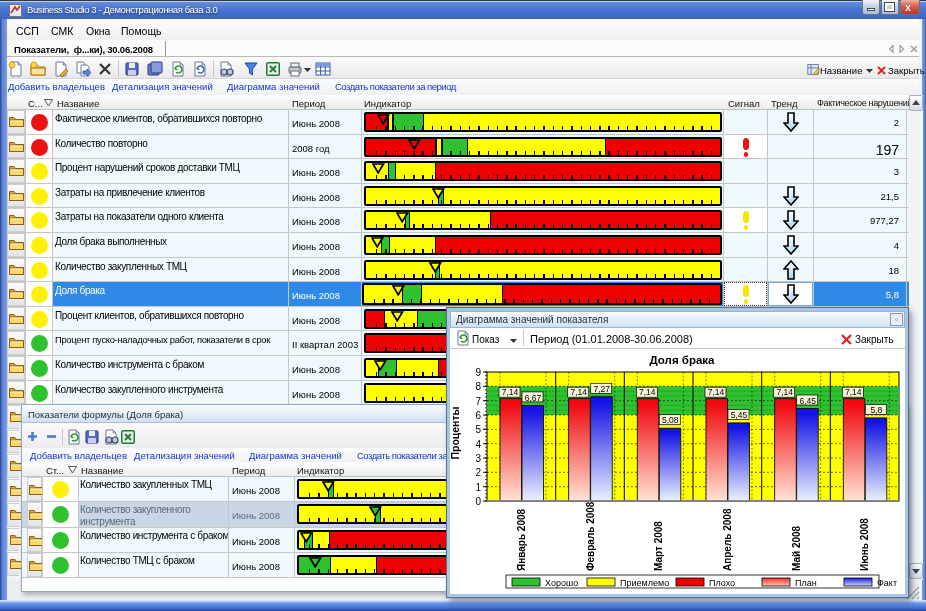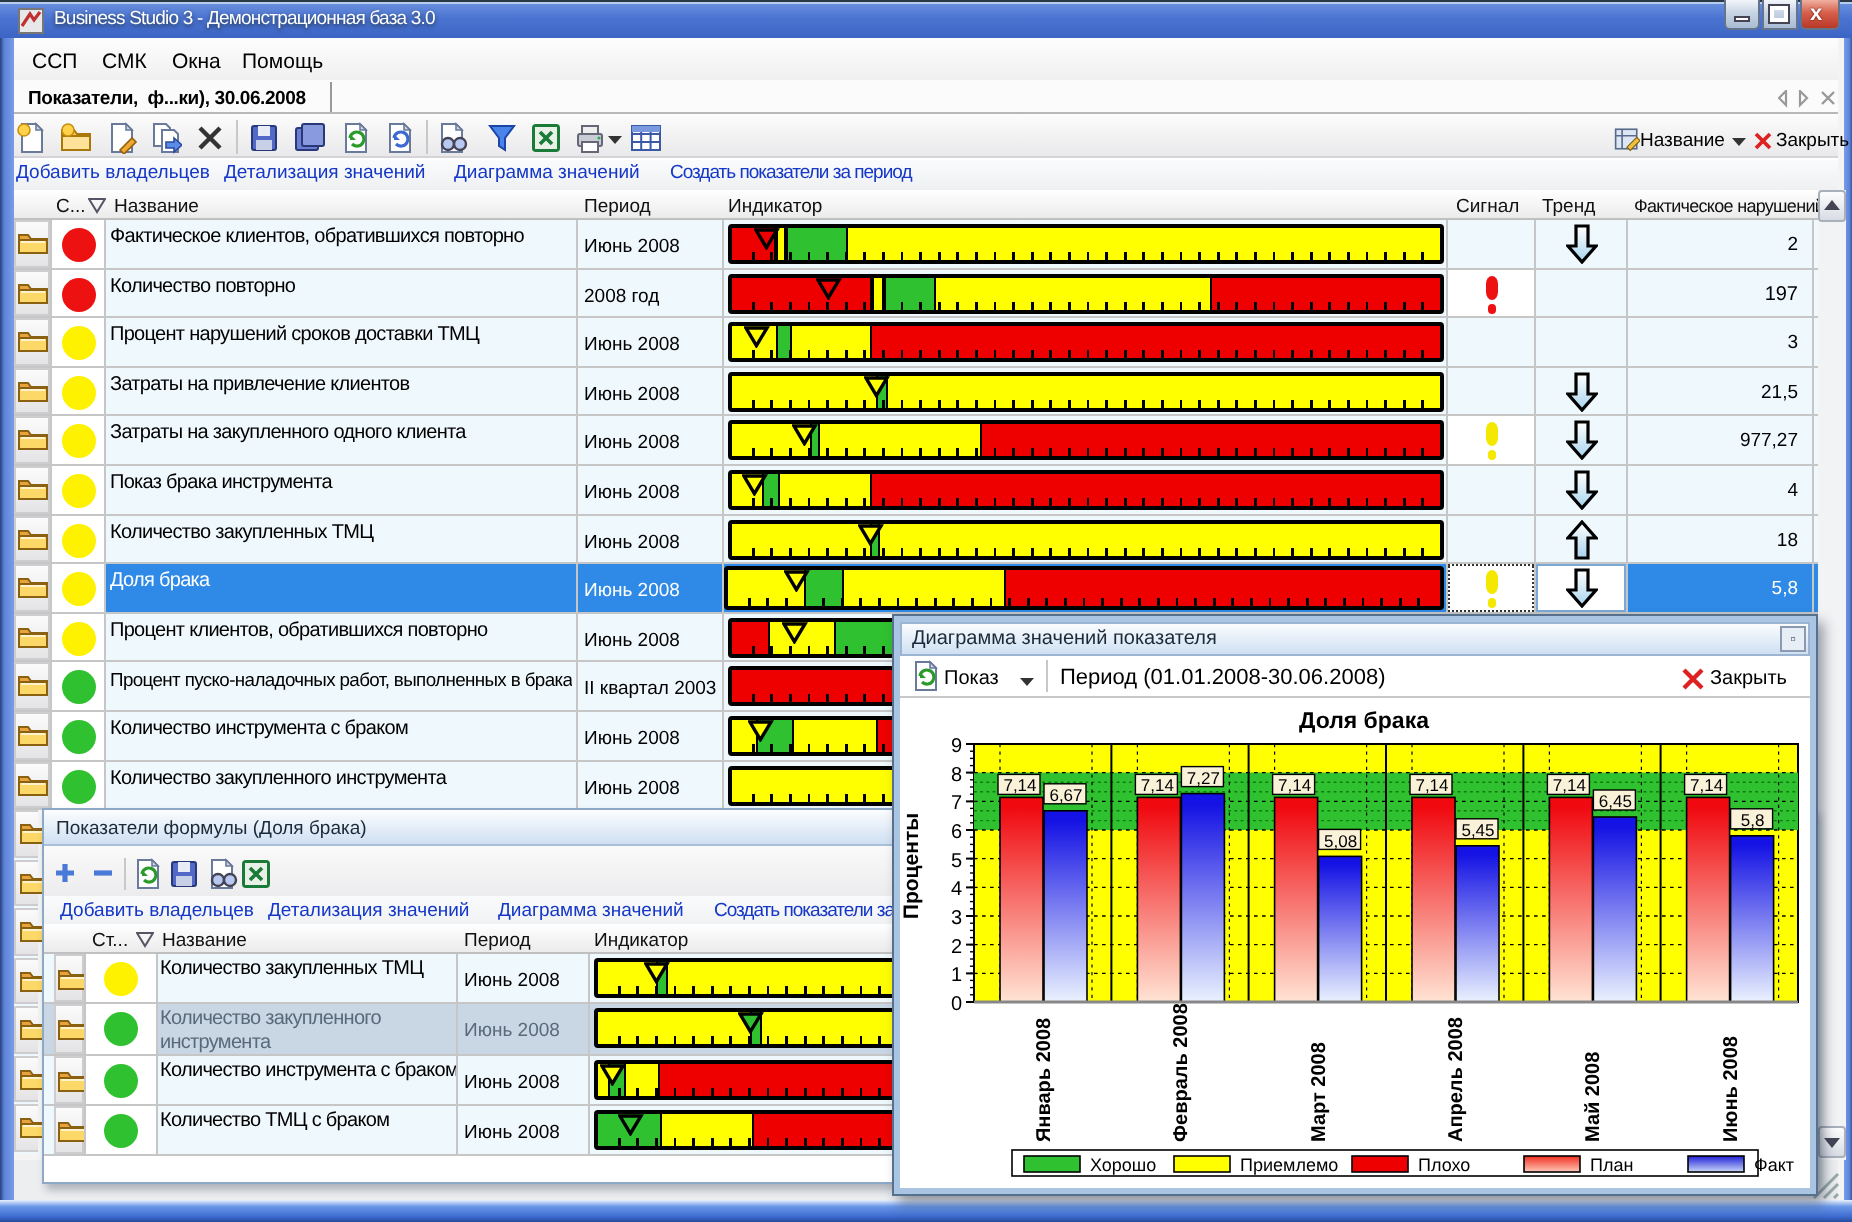--- a/index.html
+++ b/index.html
@@ -215,21 +215,21 @@
     <div style="position:absolute;left:101px;top:0;width:1px;height:16px;background:#000;"></div>
     <div style="position:absolute;left:239px;top:0;width:1px;height:16px;background:#000;"></div>
     <div style="position:absolute;left:2px;top:12px;width:350px;height:4px;background:repeating-linear-gradient(90deg,transparent 0px,transparent 7.9px,#000 7.9px,#000 9.3px);"></div>
     <svg style="position:absolute;left:42px;top:0px;" width="13" height="11">
       <polygon points="1,1 11.5,1 6.2,9.8" fill="#ee0000" stroke="#000" stroke-width="1.7"></polygon>
     </svg>
   </div>
 <div class="abs" style="left:724px;top:135px;width:43px;height:23px;background:#fff;"></div>
 <div style="position:absolute;left:743px;top:138px;width:5.5px;height:12px;border-radius:3px/4px;background:#ee1111;"></div>
 <div style="position:absolute;left:743.5px;top:152px;width:4.5px;height:4.5px;border-radius:50%;background:#ee1111;"></div>
-<div class="abs" style="left:813px;top:142px;width:86px;text-align:right;font-size:10px;color:#000;">197</div>
+<div class="abs" style="left:813px;top:142px;width:86px;text-align:right;font-size:14px;color:#000;">197</div>
 <div class="abs" style="left:7px;top:159px;width:902px;height:25px;background:#eff8fc;border-bottom:1px solid #c6c6c6;"></div>
 <div class="abs" style="left:7px;top:159px;width:18px;height:24px;background:linear-gradient(#fbfbfb,#e4e4e6);border:1px solid #cdcdcf;"></div>
 <svg style="position:absolute;left:9px;top:165px" width="15" height="11" viewBox="0 0 15 11">
     <path d="M0.5 1.5 h4.5 l1.5 2 H14.5 v7 H0.5 z" fill="#e8a33d" stroke="#8a6011" stroke-width="1"></path>
     <path d="M0.5 4 h14 v6.5 H0.5 z" fill="#fbd868" stroke="#8a6011" stroke-width="1"></path>
     <path d="M1.5 5 h12" stroke="#fff2cc" stroke-width="1"></path>
   </svg>
 <div class="abs" style="left:25px;top:159px;width:1px;height:25px;background:#c6c6c6;"></div>
 <div class="abs" style="left:52px;top:159px;width:1px;height:25px;background:#c6c6c6;"></div>
 <div class="abs" style="left:288px;top:159px;width:1px;height:25px;background:#c6c6c6;"></div>
@@ -302,21 +302,21 @@
 <div class="abs" style="left:25px;top:208px;width:1px;height:25px;background:#c6c6c6;"></div>
 <div class="abs" style="left:52px;top:208px;width:1px;height:25px;background:#c6c6c6;"></div>
 <div class="abs" style="left:288px;top:208px;width:1px;height:25px;background:#c6c6c6;"></div>
 <div class="abs" style="left:361px;top:208px;width:1px;height:25px;background:#c6c6c6;"></div>
 <div class="abs" style="left:723px;top:208px;width:1px;height:25px;background:#c6c6c6;"></div>
 <div class="abs" style="left:767px;top:208px;width:1px;height:25px;background:#c6c6c6;"></div>
 <div class="abs" style="left:813px;top:208px;width:1px;height:25px;background:#c6c6c6;"></div>
 <div class="abs" style="left:906px;top:208px;width:1px;height:25px;background:#c6c6c6;"></div>
 <div class="abs" style="left:26px;top:208px;width:26px;height:24px;background:#fff;"></div>
 <div style="position:absolute;left:31px;top:212px;width:17px;height:17px;border-radius:50%;background:#fff200;"></div>
-<div class="abs" style="left:55px;top:211px;width:231px;overflow:hidden;white-space:nowrap;font-size:10px;letter-spacing:-0.35px;color:#000;">Затраты на закупленного одного клиента</div>
+<div class="abs" style="left:55px;top:211px;width:231px;overflow:hidden;white-space:nowrap;font-size:10px;letter-spacing:-0.35px;color:#000;">Затраты на показатели одного клиента</div>
 <div class="abs" style="left:292px;top:216px;font-size:9.5px;color:#000;">Июнь 2008</div>
 <div style="position:absolute;left:364px;top:210px;width:358px;height:20px;border:2px solid #000;border-radius:2px;background:#ffff00;overflow:hidden;">
     <div style="position:absolute;left:40px;top:0;width:3px;height:16px;background:#2fc12f;"></div>
     <div style="position:absolute;left:125px;top:0;width:233px;height:16px;background:#ee0000;"></div>
     <div style="position:absolute;left:39px;top:0;width:1px;height:16px;background:#000;"></div>
     <div style="position:absolute;left:43px;top:0;width:1px;height:16px;background:#000;"></div>
     <div style="position:absolute;left:124px;top:0;width:1px;height:16px;background:#000;"></div>
     <div style="position:absolute;left:2px;top:12px;width:350px;height:4px;background:repeating-linear-gradient(90deg,transparent 0px,transparent 7.9px,#000 7.9px,#000 9.3px);"></div>
     <svg style="position:absolute;left:30px;top:0px;" width="13" height="11">
       <polygon points="1,1 11.5,1 6.2,9.8" fill="#ffff00" stroke="#000" stroke-width="1.7"></polygon>
@@ -345,21 +345,21 @@
 <div class="abs" style="left:25px;top:233px;width:1px;height:25px;background:#c6c6c6;"></div>
 <div class="abs" style="left:52px;top:233px;width:1px;height:25px;background:#c6c6c6;"></div>
 <div class="abs" style="left:288px;top:233px;width:1px;height:25px;background:#c6c6c6;"></div>
 <div class="abs" style="left:361px;top:233px;width:1px;height:25px;background:#c6c6c6;"></div>
 <div class="abs" style="left:723px;top:233px;width:1px;height:25px;background:#c6c6c6;"></div>
 <div class="abs" style="left:767px;top:233px;width:1px;height:25px;background:#c6c6c6;"></div>
 <div class="abs" style="left:813px;top:233px;width:1px;height:25px;background:#c6c6c6;"></div>
 <div class="abs" style="left:906px;top:233px;width:1px;height:25px;background:#c6c6c6;"></div>
 <div class="abs" style="left:26px;top:233px;width:26px;height:24px;background:#fff;"></div>
 <div style="position:absolute;left:31px;top:237px;width:17px;height:17px;border-radius:50%;background:#fff200;"></div>
-<div class="abs" style="left:55px;top:236px;width:231px;overflow:hidden;white-space:nowrap;font-size:10px;letter-spacing:-0.35px;color:#000;">Показ брака инструмента</div>
+<div class="abs" style="left:55px;top:236px;width:231px;overflow:hidden;white-space:nowrap;font-size:10px;letter-spacing:-0.35px;color:#000;">Доля брака выполненных</div>
 <div class="abs" style="left:292px;top:241px;font-size:9.5px;color:#000;">Июнь 2008</div>
 <div style="position:absolute;left:364px;top:235px;width:358px;height:20px;border:2px solid #000;border-radius:2px;background:#ffff00;overflow:hidden;">
     <div style="position:absolute;left:16px;top:0;width:7px;height:16px;background:#2fc12f;"></div>
     <div style="position:absolute;left:70px;top:0;width:288px;height:16px;background:#ee0000;"></div>
     <div style="position:absolute;left:15px;top:0;width:1px;height:16px;background:#000;"></div>
     <div style="position:absolute;left:23px;top:0;width:1px;height:16px;background:#000;"></div>
     <div style="position:absolute;left:69px;top:0;width:1px;height:16px;background:#000;"></div>
     <div style="position:absolute;left:2px;top:12px;width:350px;height:4px;background:repeating-linear-gradient(90deg,transparent 0px,transparent 7.9px,#000 7.9px,#000 9.3px);"></div>
     <svg style="position:absolute;left:5px;top:0px;" width="13" height="11">
       <polygon points="1,1 11.5,1 6.2,9.8" fill="#ffff00" stroke="#000" stroke-width="1.7"></polygon>
@@ -498,21 +498,21 @@
 <div class="abs" style="left:25px;top:331px;width:1px;height:25px;background:#c6c6c6;"></div>
 <div class="abs" style="left:52px;top:331px;width:1px;height:25px;background:#c6c6c6;"></div>
 <div class="abs" style="left:288px;top:331px;width:1px;height:25px;background:#c6c6c6;"></div>
 <div class="abs" style="left:361px;top:331px;width:1px;height:25px;background:#c6c6c6;"></div>
 <div class="abs" style="left:723px;top:331px;width:1px;height:25px;background:#c6c6c6;"></div>
 <div class="abs" style="left:767px;top:331px;width:1px;height:25px;background:#c6c6c6;"></div>
 <div class="abs" style="left:813px;top:331px;width:1px;height:25px;background:#c6c6c6;"></div>
 <div class="abs" style="left:906px;top:331px;width:1px;height:25px;background:#c6c6c6;"></div>
 <div class="abs" style="left:26px;top:331px;width:26px;height:24px;background:#fff;"></div>
 <div style="position:absolute;left:31px;top:335px;width:17px;height:17px;border-radius:50%;background:#2fc12f;"></div>
-<div class="abs" style="left:55px;top:334px;width:231px;overflow:hidden;white-space:nowrap;font-size:10px;letter-spacing:-0.35px;color:#000;"><span style="font-size:9.4px;letter-spacing:-0.3px">Процент пуско-наладочных работ, выполненных в брака</span></div>
+<div class="abs" style="left:55px;top:334px;width:231px;overflow:hidden;white-space:nowrap;font-size:10px;letter-spacing:-0.35px;color:#000;"><span style="font-size:9.4px;letter-spacing:-0.3px">Процент пуско-наладочных работ, показатели в срок</span></div>
 <div class="abs" style="left:292px;top:339px;font-size:9.5px;color:#000;">II квартал 2003</div>
 <div style="position:absolute;left:364px;top:333px;width:358px;height:20px;border:2px solid #000;border-radius:2px;background:#ffff00;overflow:hidden;">
     <div style="position:absolute;left:0px;top:0;width:358px;height:16px;background:#ee0000;"></div>
     <div style="position:absolute;left:2px;top:12px;width:350px;height:4px;background:repeating-linear-gradient(90deg,transparent 0px,transparent 7.9px,#000 7.9px,#000 9.3px);"></div>
   </div>
 <div class="abs" style="left:7px;top:356px;width:902px;height:25px;background:#eff8fc;border-bottom:1px solid #c6c6c6;"></div>
 <div class="abs" style="left:7px;top:356px;width:18px;height:24px;background:linear-gradient(#fbfbfb,#e4e4e6);border:1px solid #cdcdcf;"></div>
 <svg style="position:absolute;left:9px;top:362px" width="15" height="11" viewBox="0 0 15 11">
     <path d="M0.5 1.5 h4.5 l1.5 2 H14.5 v7 H0.5 z" fill="#e8a33d" stroke="#8a6011" stroke-width="1"></path>
     <path d="M0.5 4 h14 v6.5 H0.5 z" fill="#fbd868" stroke="#8a6011" stroke-width="1"></path>

